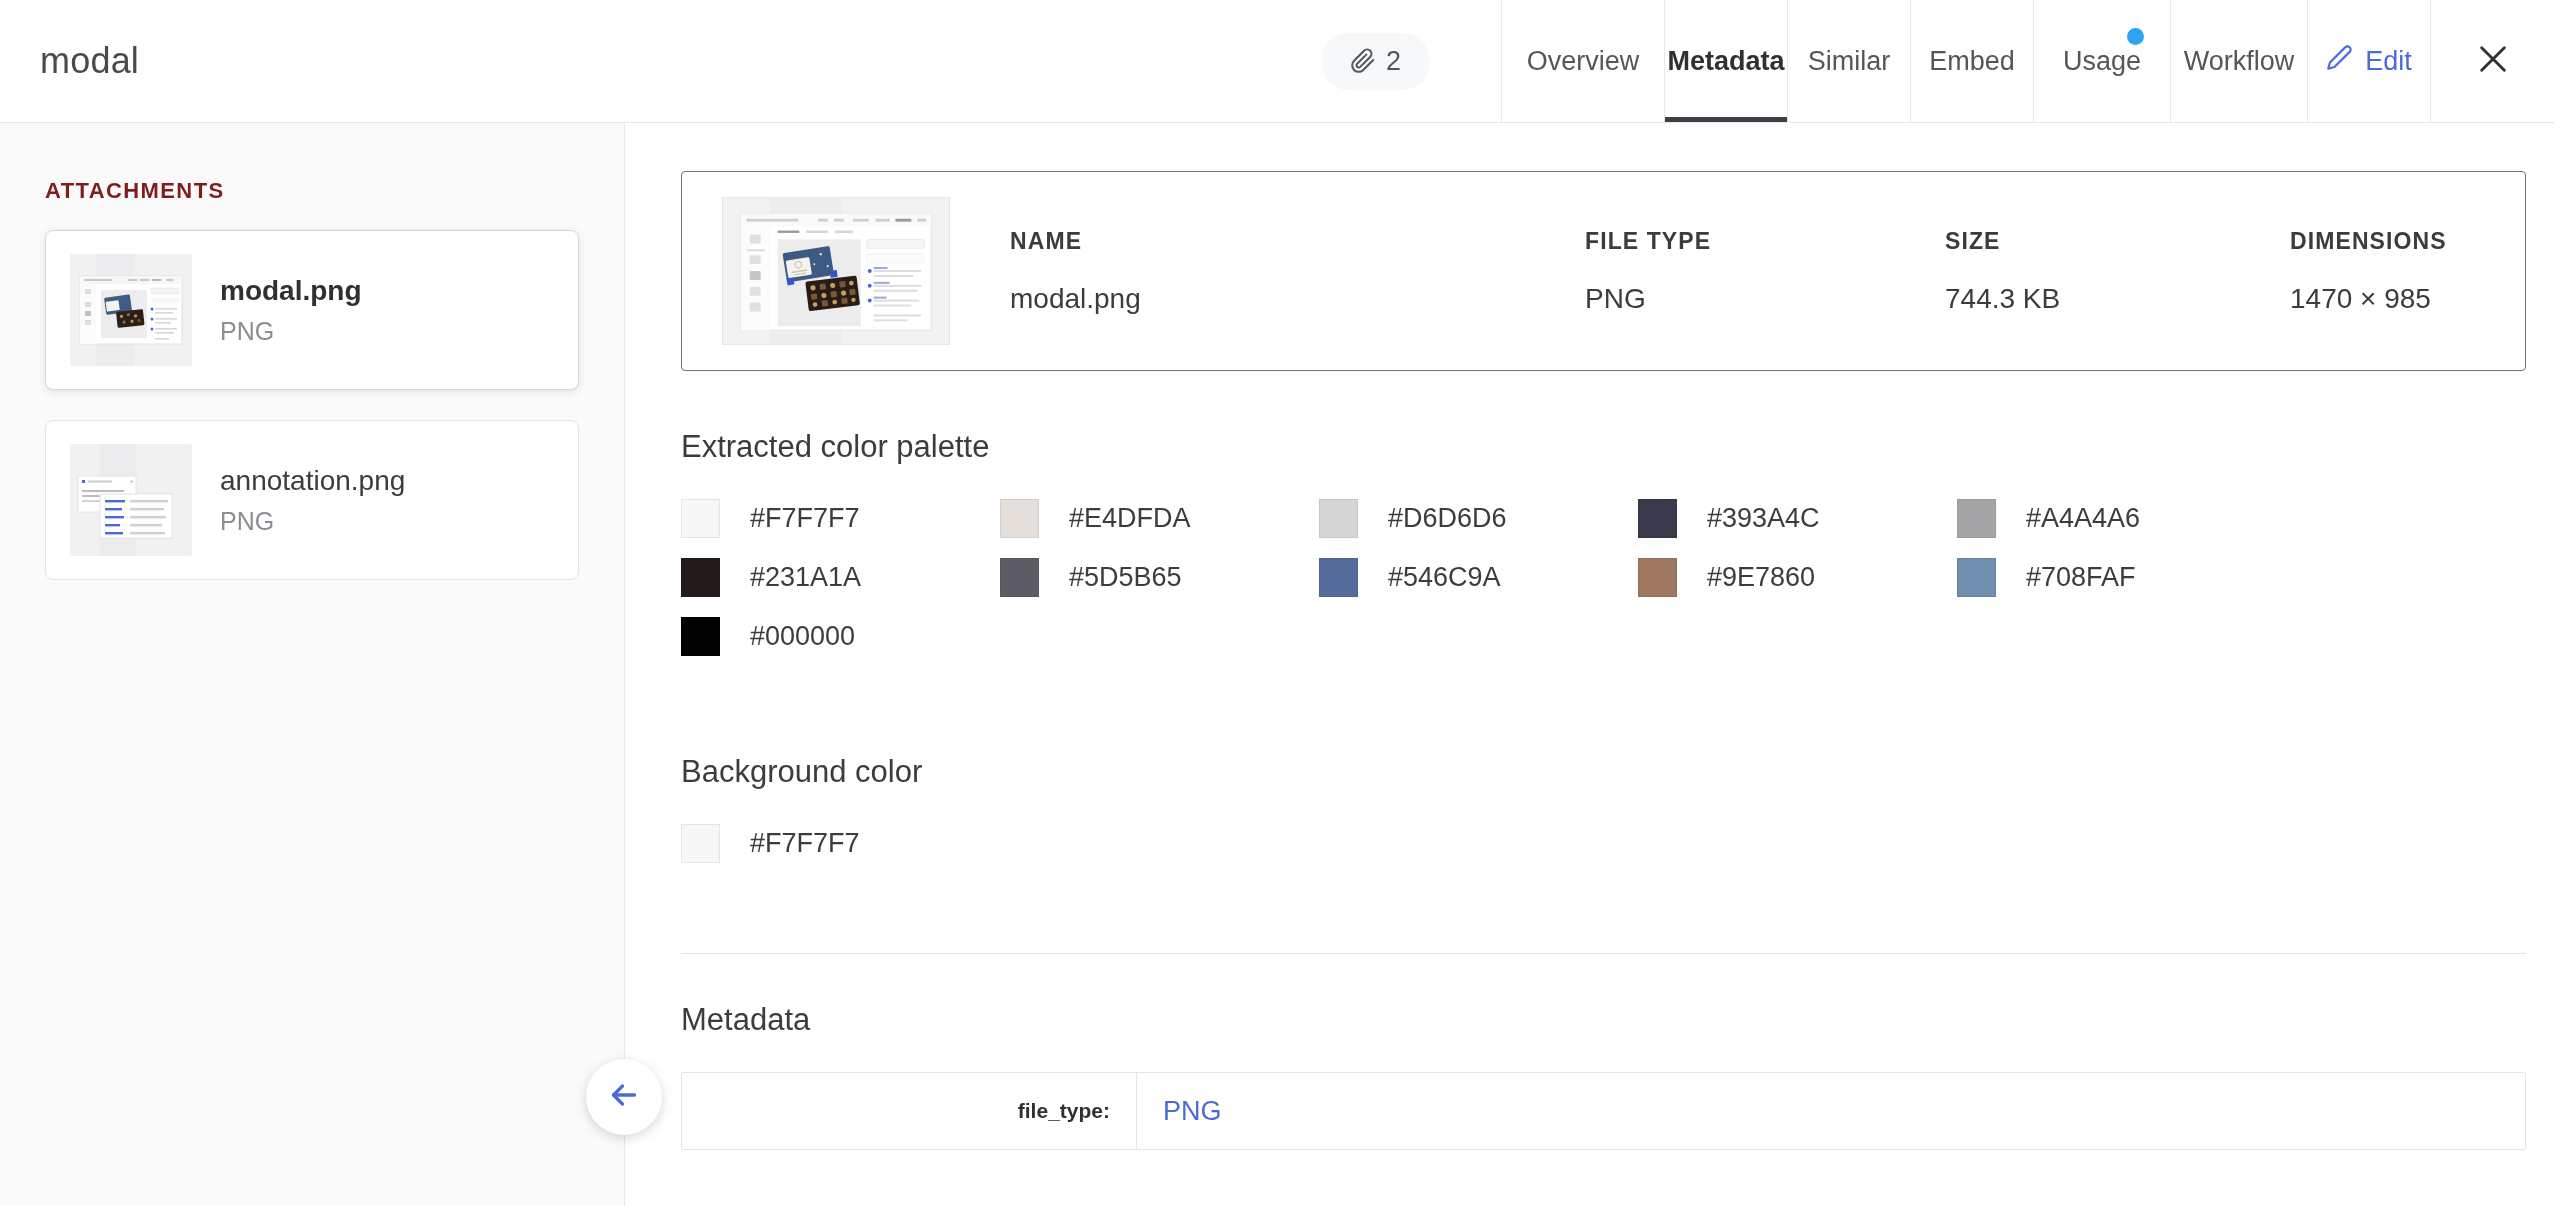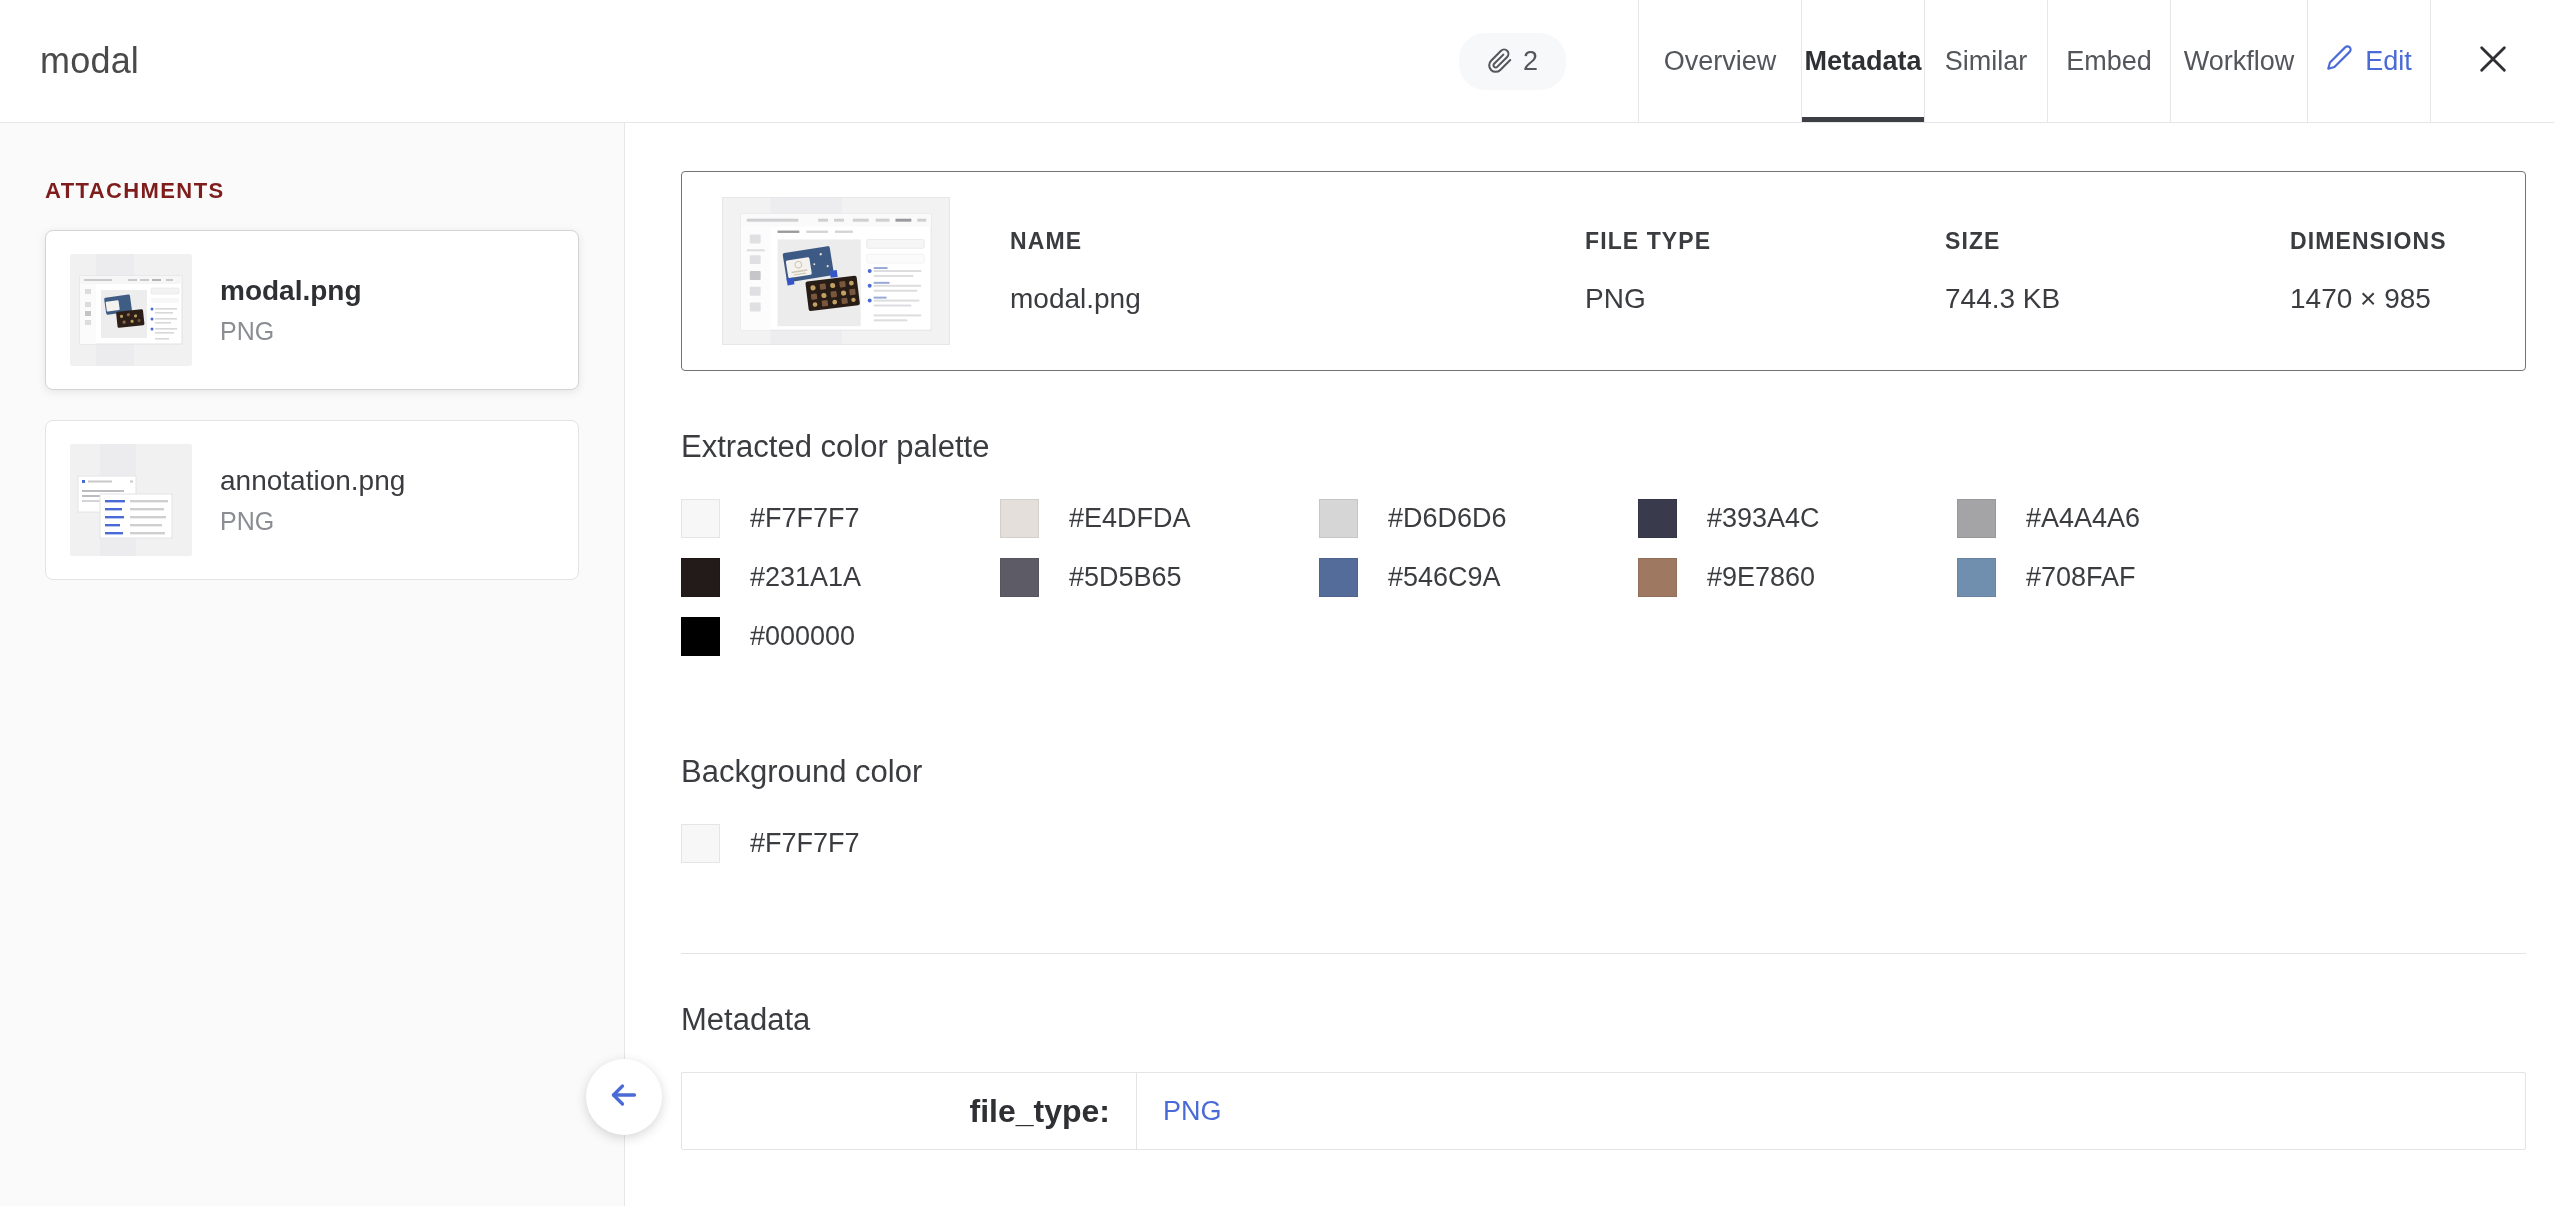--- a/index.html
+++ b/index.html
@@ -222,21 +222,21 @@
     border-radius: 2px;
     margin-top: 30px;
     width: 100%;
   }
   .meta-row { display: flex; height: 76px; }
   .meta-key {
     width: 455px;
     flex: 0 0 auto;
     display: flex; align-items: center; justify-content: flex-end;
     padding-right: 26px;
-    font-size: 32px;
+    font-size: 21px;
     color: #2e3033;
     font-weight: 600;
     border-right: 1px solid #e3e4e6;
   }
   .meta-val {
     flex: 1 1 auto;
     display: flex; align-items: center;
     padding-left: 26px;
     font-size: 27px;
     color: #4a6bd6;
@@ -266,20 +266,24 @@
         <span class="label">Overview</span>
       </div>
       <div class="tab tab-metadata active">
         <span class="label">Metadata</span>
       </div>
       <div class="tab tab-similar">
         <span class="label">Similar</span>
       </div>
       <div class="tab tab-embed">
         <span class="label">Embed</span>
+      </div>
+      <div class="tab tab-usage">
+        <span class="label">Usage</span>
+        <span class="dot"></span>
       </div>
       <div class="tab tab-workflow">
         <span class="label">Workflow</span>
       </div>
       <div class="tab tab-edit">
         <span>
           <svg width="27" height="27" viewBox="0 0 24 24" fill="none" stroke="#4a6bd6" stroke-width="1.9" stroke-linecap="round" stroke-linejoin="round">
             <path d="M17 3a2.83 2.83 0 1 1 4 4L7.5 20.5 2 22l1.5-5.5L17 3z"></path>
           </svg>
         </span>

